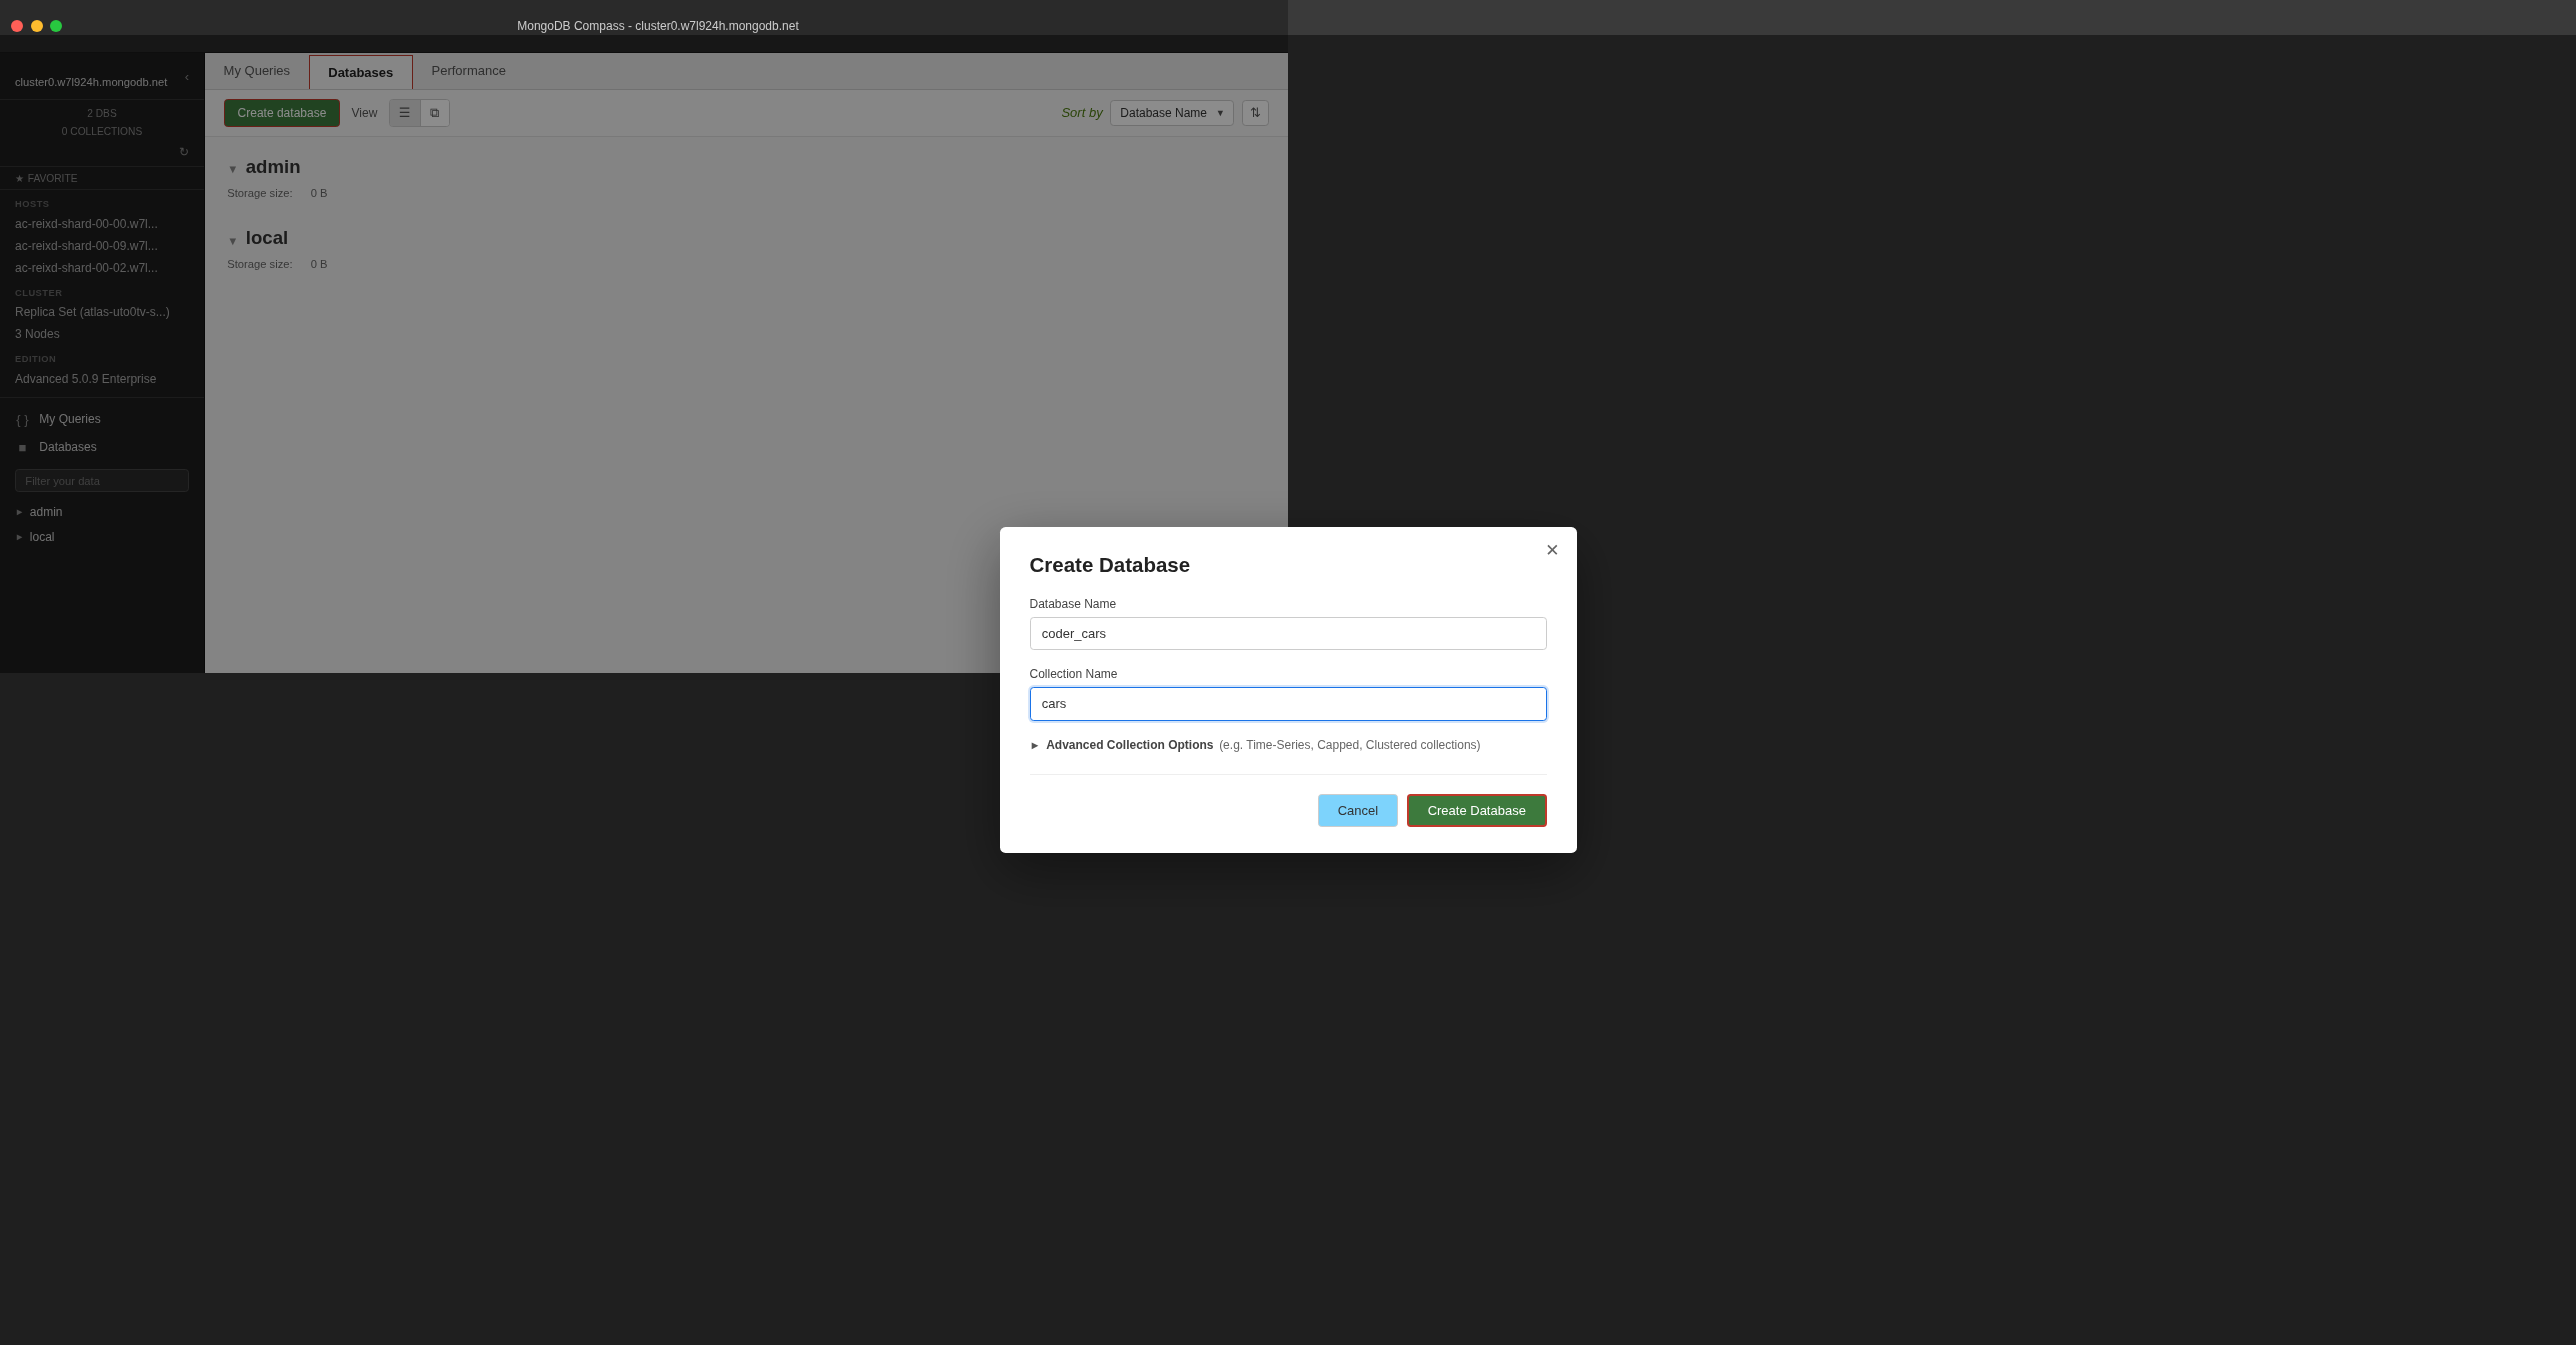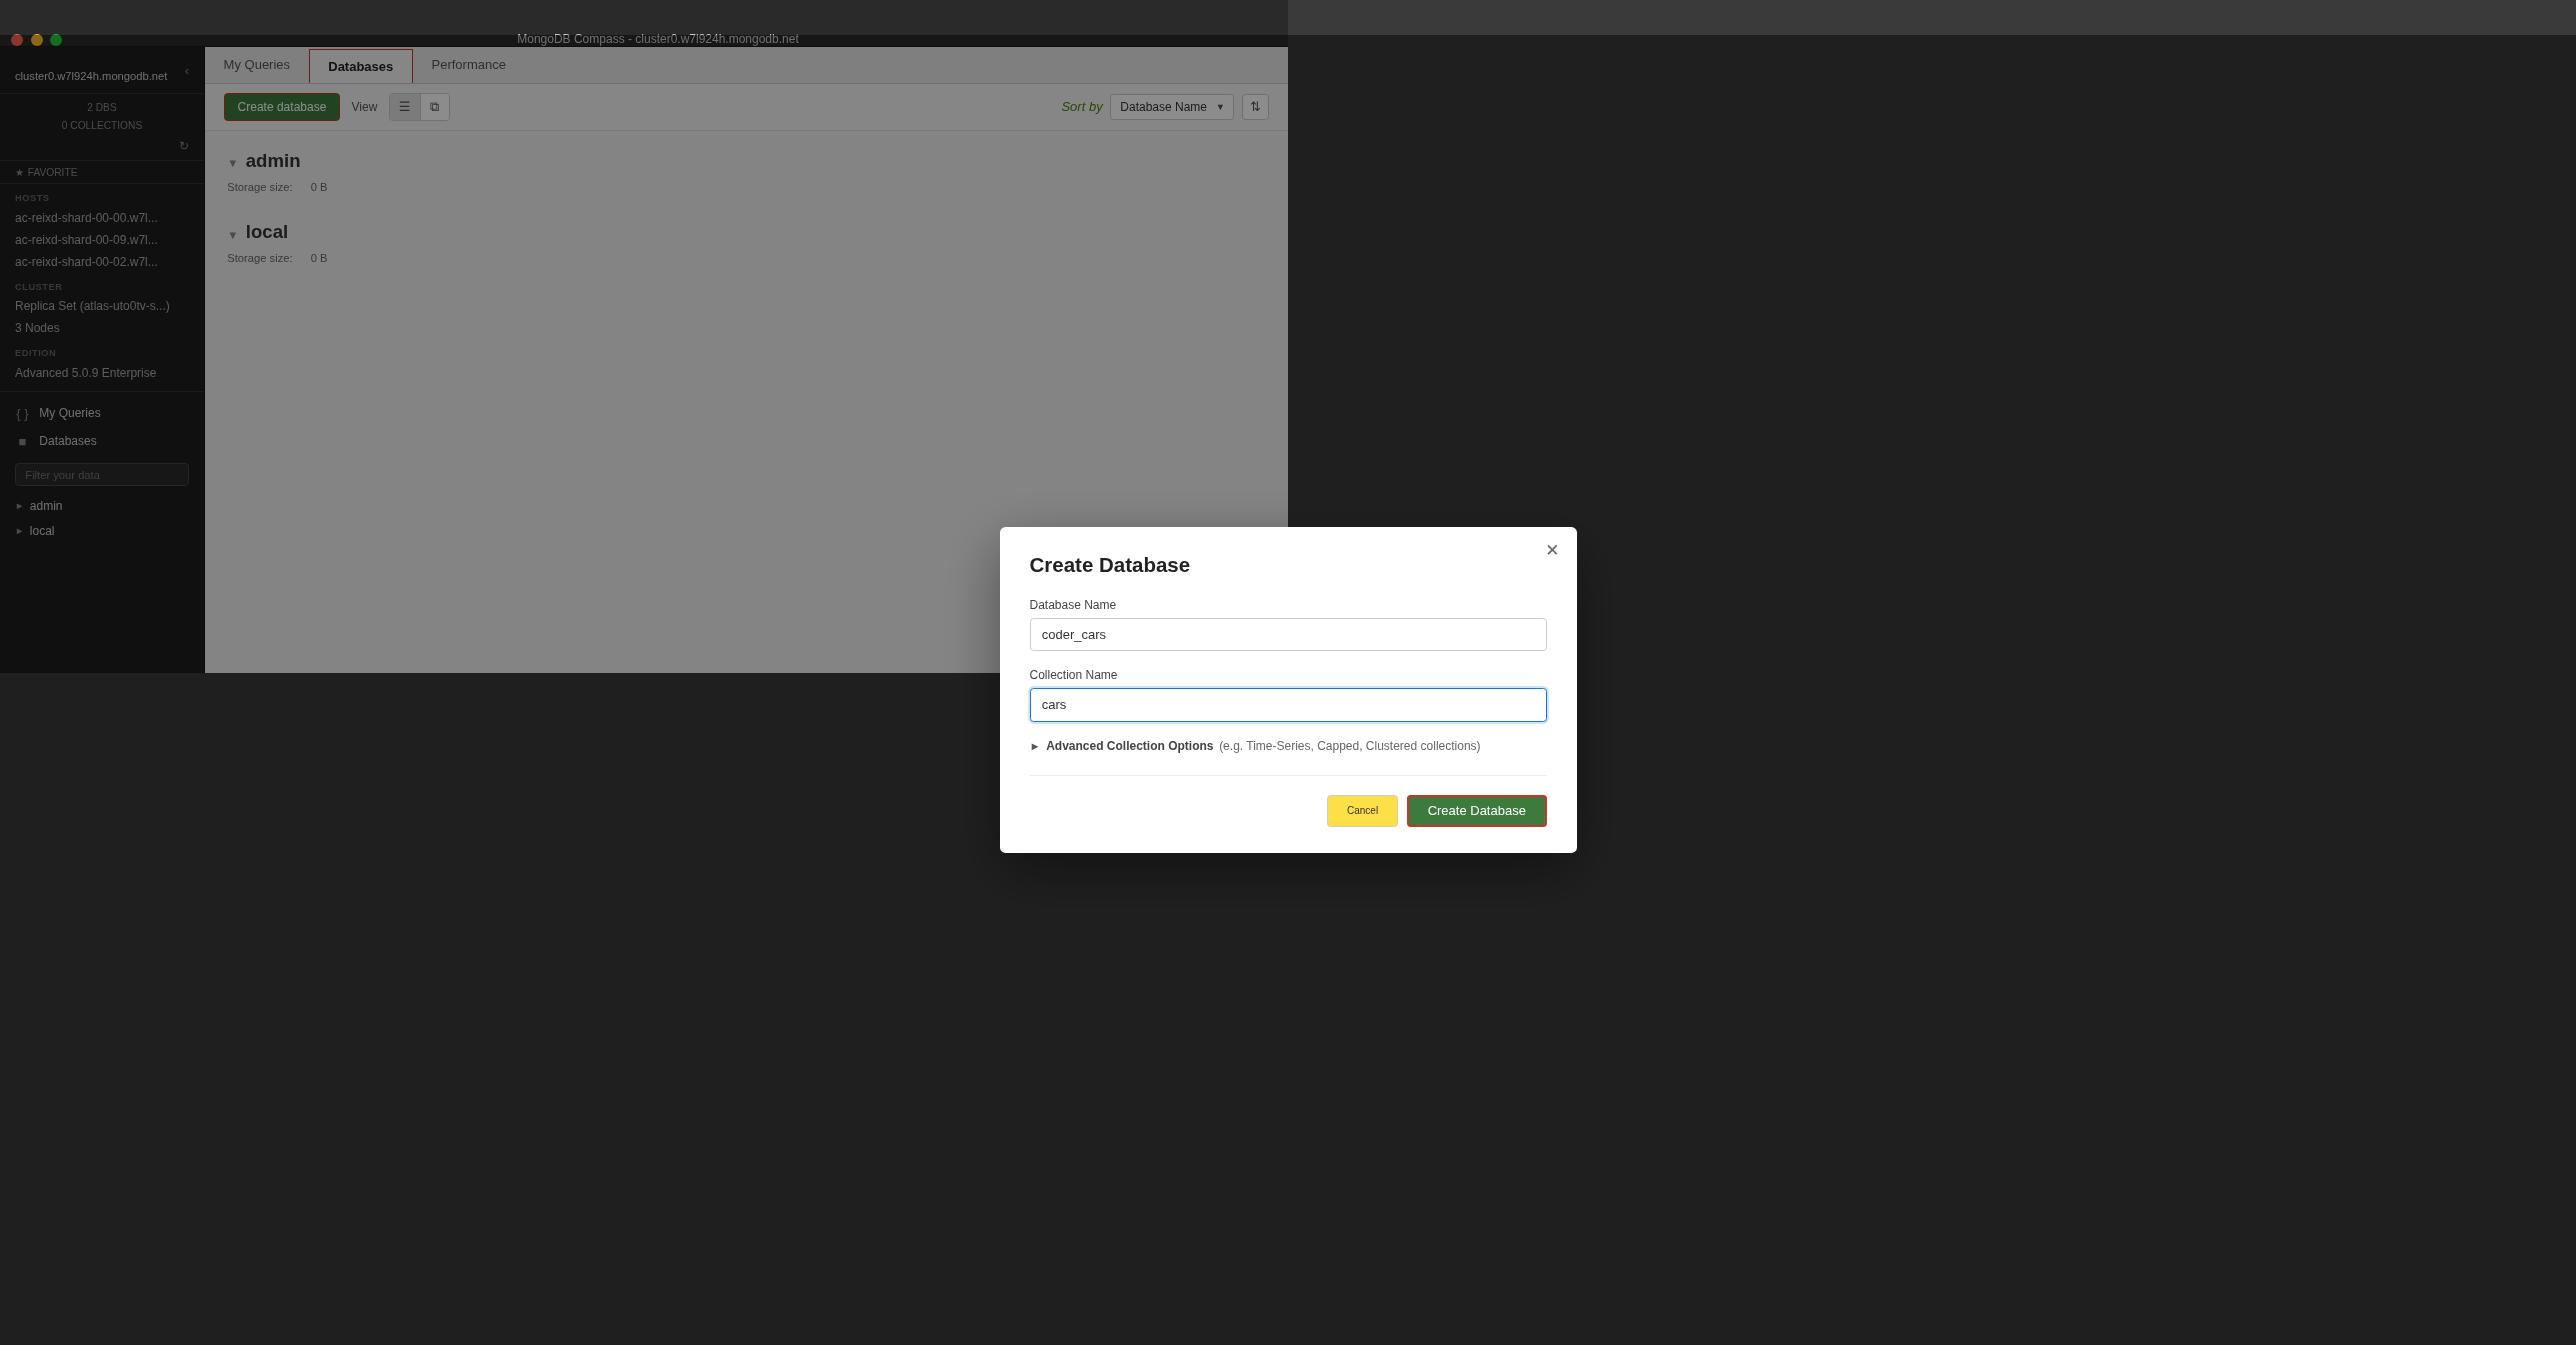--- a/index.html
+++ b/index.html
@@ -8,23 +8,23 @@
       background: #3a3a3a;
       width: 1288px;
       height: 673px;
       overflow: hidden;
       position: relative;
     }
 
     
     .titlebar {
       background: #2a2a2a;
-      height: 47px;
-      display: flex;
-      align-items: flex-end;
+      height: 53px;
+      display: flex;
+      align-items: center;
       justify-content: center;
       position: relative;
       border-bottom: 0.9px solid #1a1a1a;
       padding-left: 28px;
     }
     .titlebar-buttons {
       position: absolute;
       left: 11.2px;
       display: flex;
       gap: 7.4px;
@@ -393,25 +393,25 @@
       height: 0.9px;
       background: #eee;
       margin-bottom: 18.6px;
     }
     .modal-actions {
       display: flex;
       justify-content: flex-end;
       gap: 9.3px;
     }
     .cancel-btn {
-      background: #fde047;
+      background: #7dd3fc;
       border: 0.9px solid #ccc;
       border-radius: 3.7px;
       padding: 8.4px 18.6px;
-      font-size: 10px;
+      font-size: 13px;
       color: #333;
       cursor: pointer;
     }
     .create-btn {
       background: #3d7a3d;
       border: 2.8px solid #c0392b;
       border-radius: 3.7px;
       padding: 6.5px 18.6px;
       font-size: 13px;
       color: #fff;

